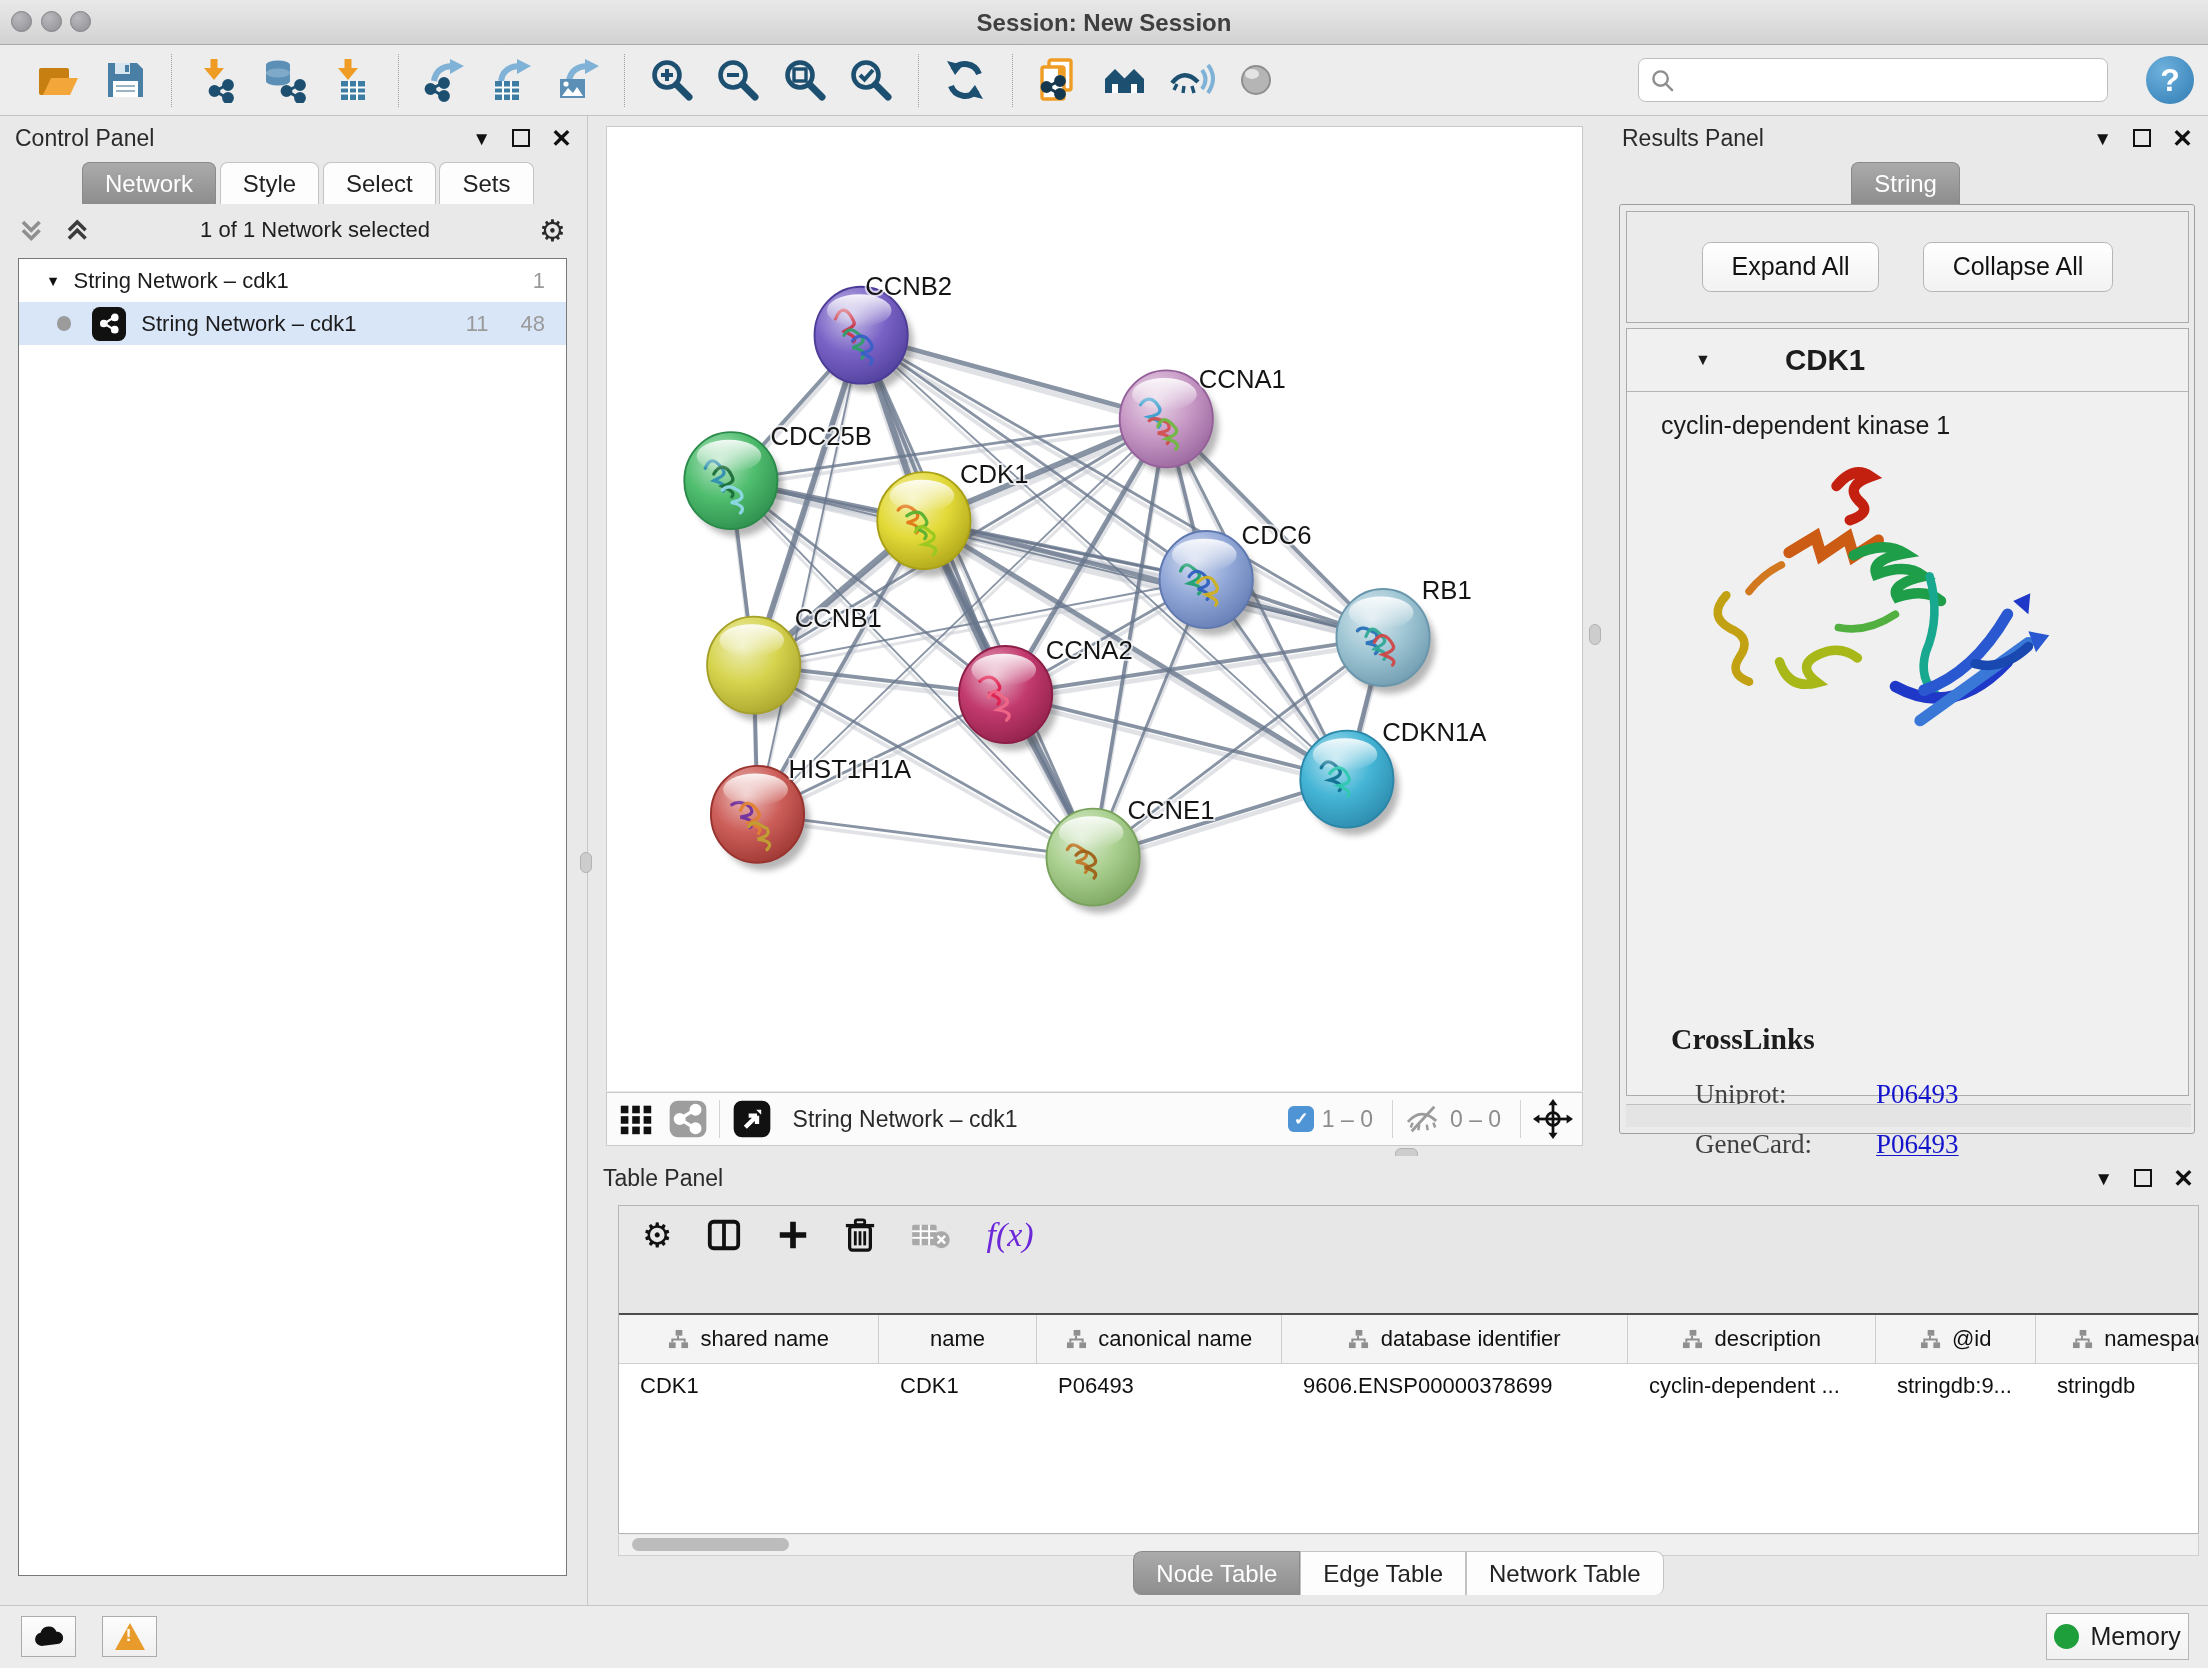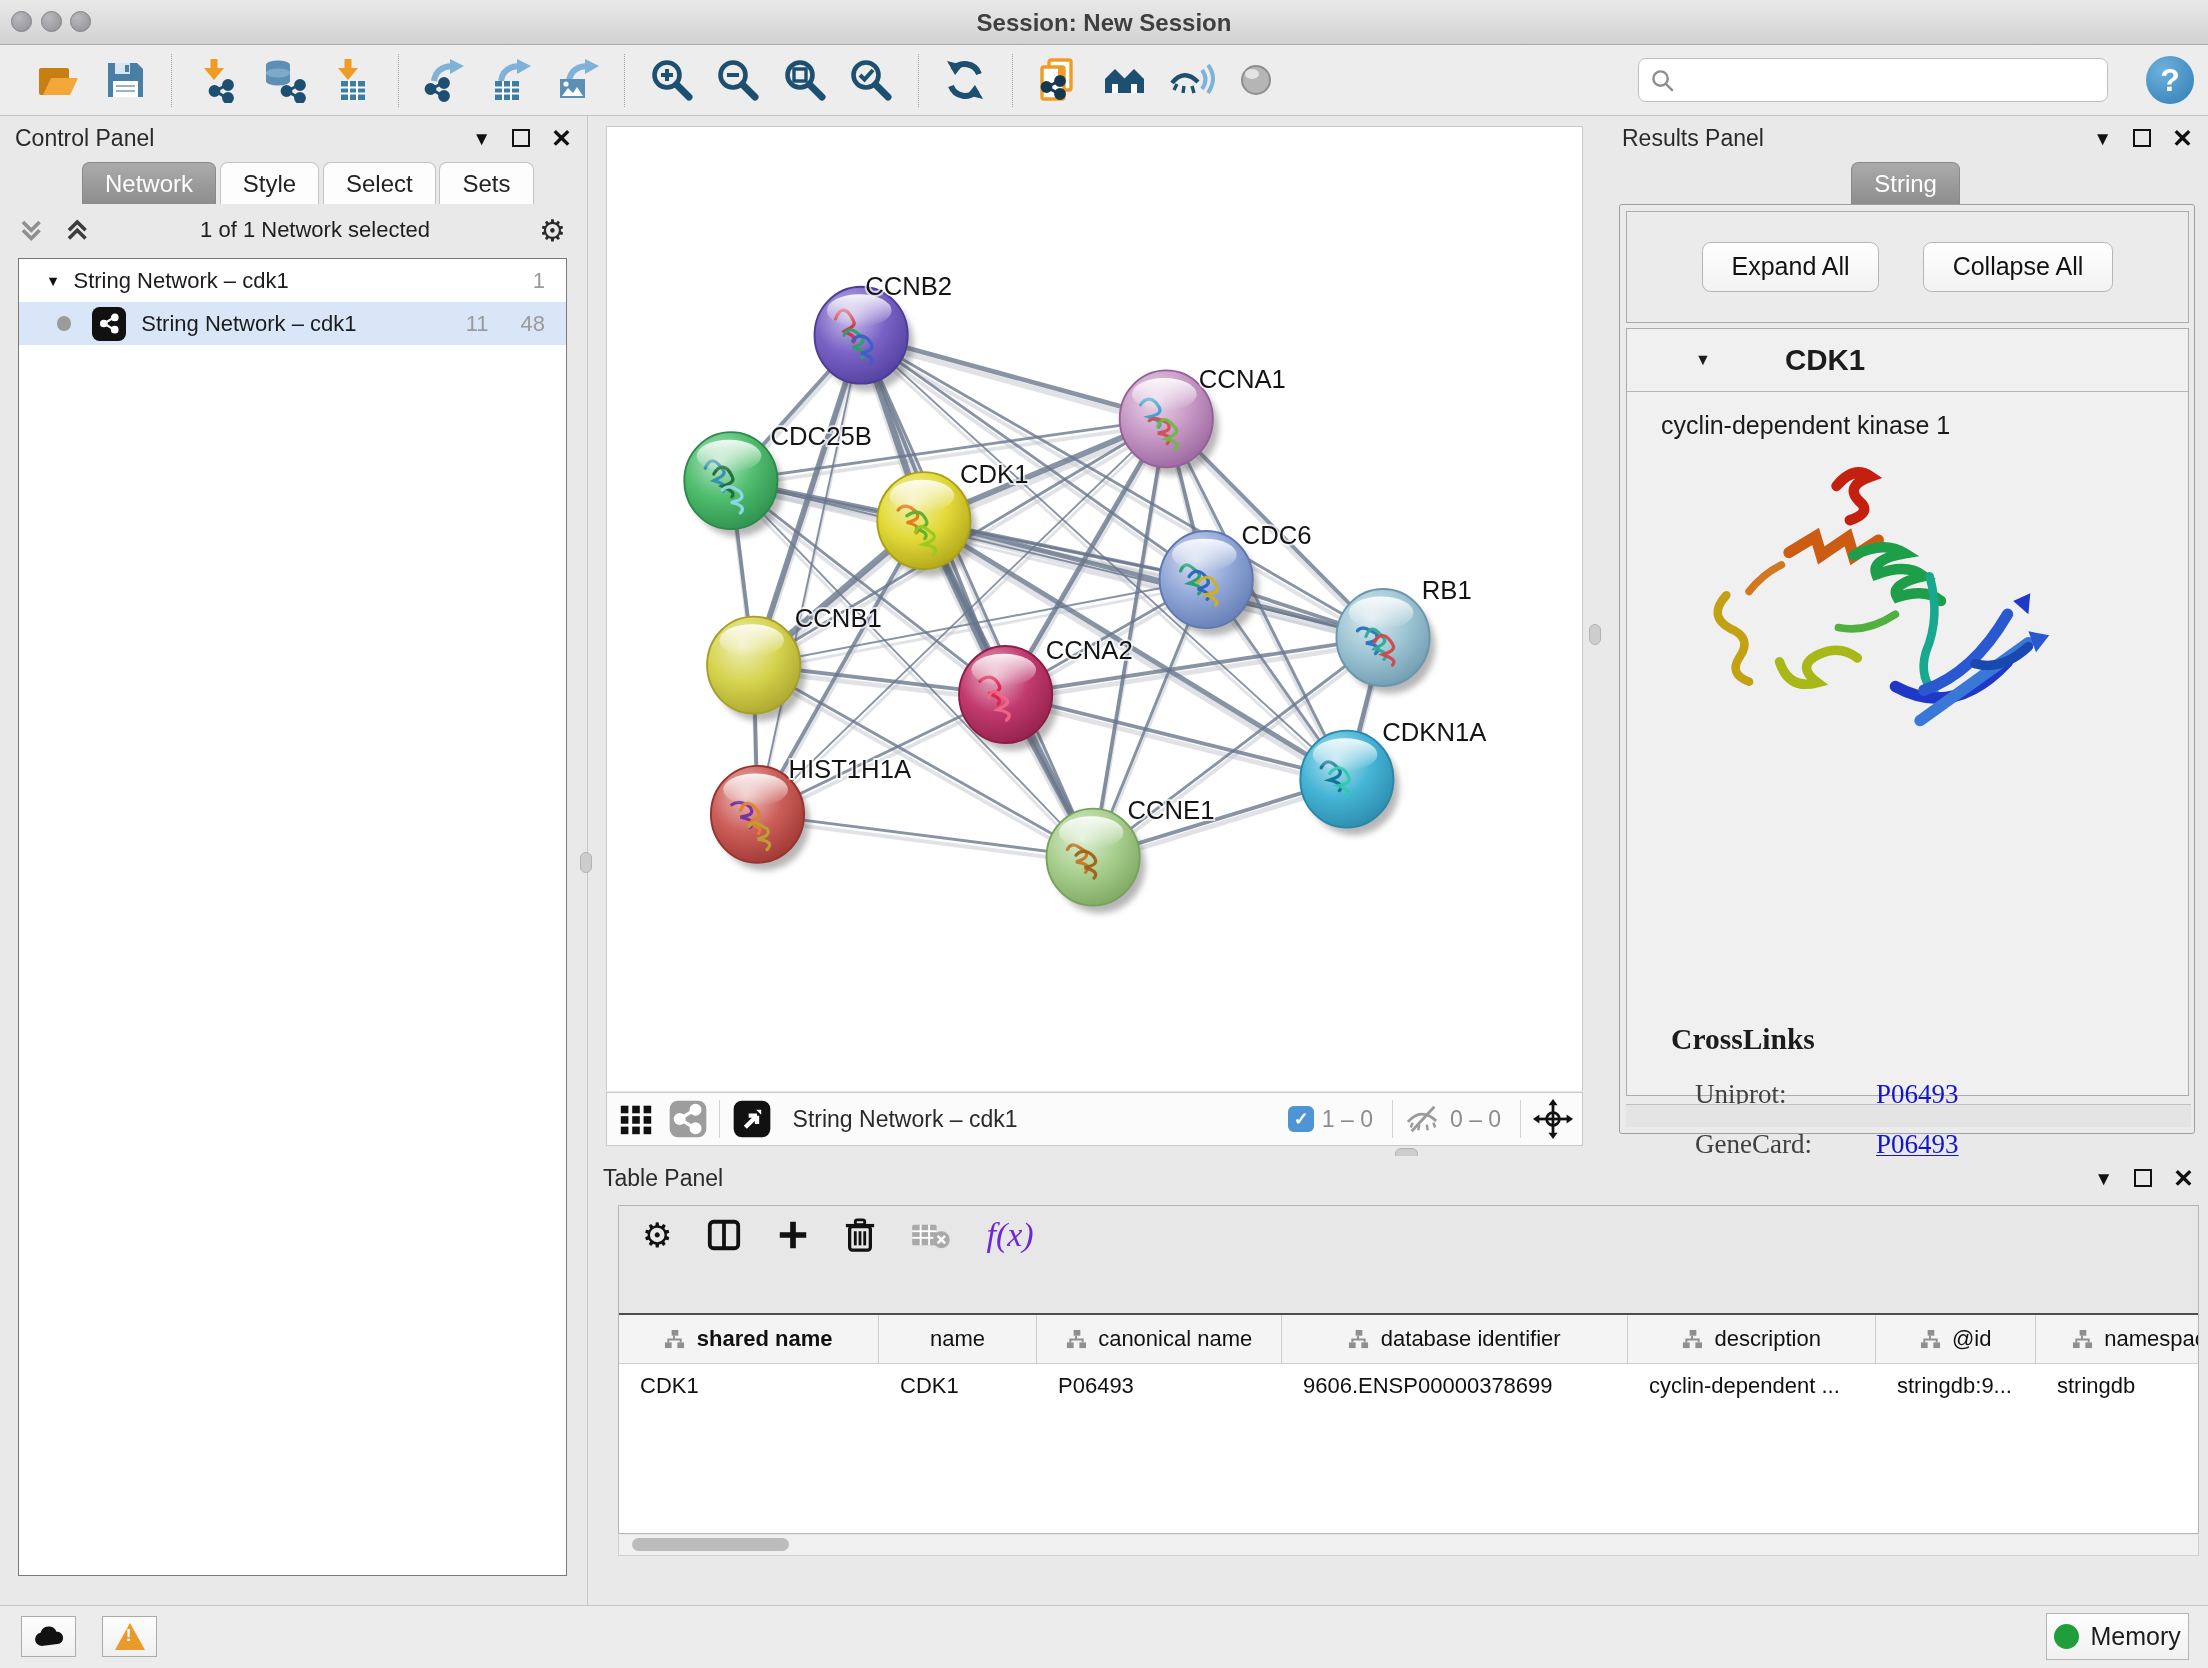--- a/index.html
+++ b/index.html
@@ -828,21 +828,21 @@
         <line x1="11" y1="6" x2="11" y2="28"></line>
             <line x1="20" y1="6" x2="20" y2="28"></line>
           </g>
         <circle cx="33" cy="22" r="9" fill="#a9a9a9"></circle>
           <path d="M29 18 l8 8 M37 18 l-8 8" stroke="#fff" stroke-width="2.6"></path>
       </svg>
       <span class="tp-fx">f(x)</span>
     </div>
     <div class="tp-table">
       <div class="tp-header" id="tp-header">
-          <div class="tp-th" style="width: 260px; font-weight: bold;">
+          <div class="tp-th" style="width: 260px;">
             <svg width="21" height="21" viewBox="0 0 22 22">
               <g fill="#8f8f8f">
                 <rect x="8" y="1" width="7" height="6"></rect>
                 <rect x="1" y="14" width="7" height="6"></rect>
                 <rect x="14" y="14" width="7" height="6"></rect>
                 <path d="M10.5 7 v4 M4.5 14 v-3 h13 v3 M11.5 11 v0" stroke="#8f8f8f" stroke-width="2" fill="none"></path>
               </g>
             </svg>
             <span>shared name</span>
           </div>
@@ -914,20 +914,25 @@
             <div class="tp-td" style="width: 248px;">cyclin-dependent ...</div>
             <div class="tp-td" style="width: 160px;">stringdb:9...</div>
             <div class="tp-td" style="width: 219px;">stringdb</div>
           </div>
         </div>
     </div>
   </div>
   <div class="tp-scrolltrack">
     <div class="tp-scrollthumb"></div>
   </div>
+  <div class="tp-tabs" id="tp-tabs">
+      <div class="tab active">Node Table</div>
+      <div class="tab">Edge Table</div>
+      <div class="tab">Network Table</div>
+    </div>
 </div>
 
 <div class="statusbar">
   <div class="sb-btn" style="left:21px">
     <svg width="32" height="23" viewBox="0 0 34 24">
       <path d="M9 22 a7 7 0 0 1 -1 -13.9 A9 9 0 0 1 25 7 a6.5 6.5 0 0 1 1 13z" fill="#111"></path>
     </svg>
   </div>
   <div class="sb-btn" style="left:102px">
     <span class="warn-tri"></span>

